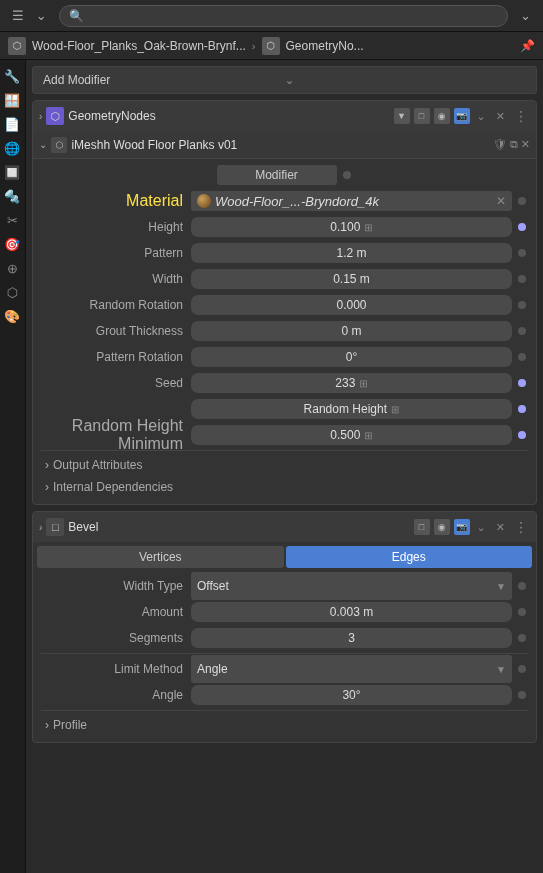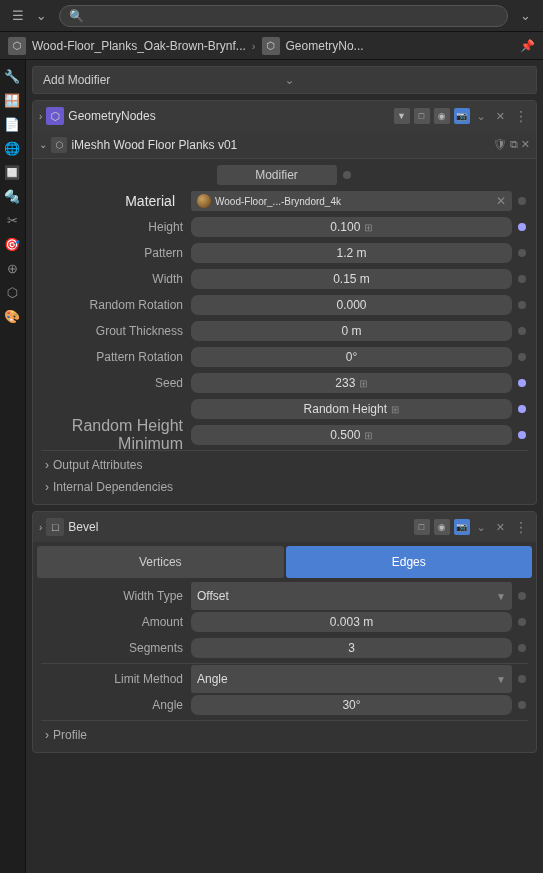--- a/index.html
+++ b/index.html
@@ -194,50 +194,50 @@
       color: #ccc; font-size: 12px; cursor: pointer;
     }
 
     
     .material-row {
       display: flex; align-items: center;
       height: 24px; margin-bottom: 2px;
     }
     .material-label {
       width: 150px; text-align: right;
-      color: #e5e5e5; font-size: 14px; padding-right: 16px;
+      color: #fde047; font-size: 16px; padding-right: 8px;
     }
     .material-value {
       flex: 1; background: #4a4a4a;
       border-radius: 3px; height: 20px;
       display: flex; align-items: center; gap: 4px;
       padding: 0 6px; cursor: pointer;
     }
     .material-sphere {
       width: 14px; height: 14px; border-radius: 50%;
       background: radial-gradient(circle at 35% 35%, #c8a060, #6a4010);
     }
-    .material-name { font-size: 10px; color: #ddd; flex: 1; }
+    .material-name { font-size: 13px; color: #ddd; flex: 1; font-style: italic; }
     .material-x { color: #888; font-size: 12px; cursor: pointer; }
 
     
     .collapsible-section {
       display: flex; align-items: center;
       height: 22px; padding: 0 4px;
       cursor: pointer; color: #aaa; font-size: 12px;
       gap: 4px;
     }
 
     
     .tab-row {
       display: flex; gap: 2px;
       padding: 4px 4px 2px;
     }
     .tab-btn {
-      flex: 1; height: 32px;
+      flex: 1; height: 22px;
       background: #4a4a4a;
       border: none; border-radius: 3px;
       color: #ccc; font-size: 12px; cursor: pointer;
     }
     .tab-btn.active {
       background: #4a7fd4;
       color: #fff;
     }
 
     

